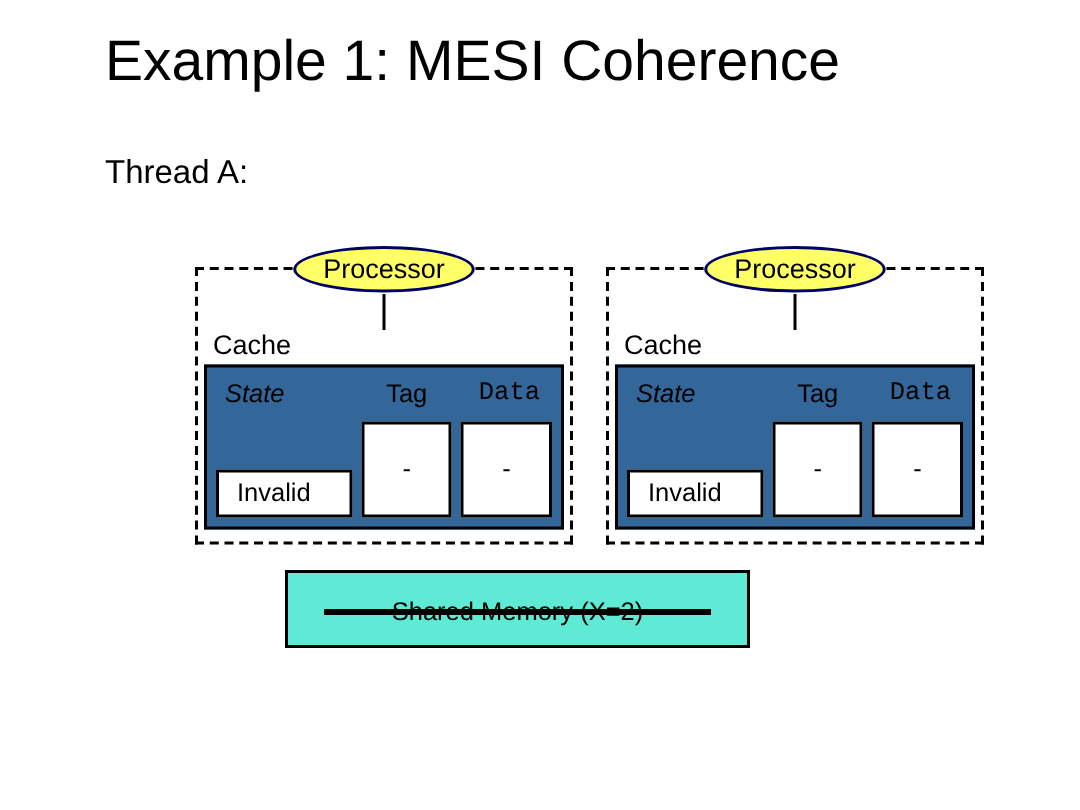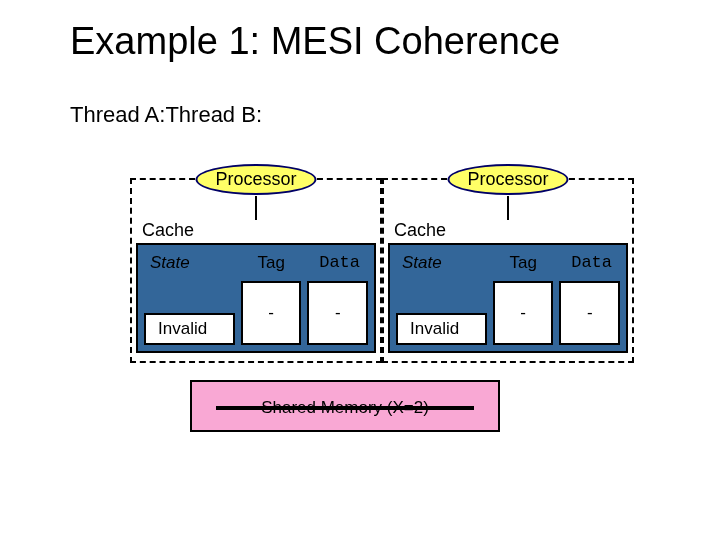--- a/index.html
+++ b/index.html
@@ -26,20 +26,21 @@
     display: flex;
   }
   .thread-label {
     font-size: 22px;
   }
   .cores {
     position: absolute;
     top: 178px;
     left: 130px;
     display: flex;
+    gap: 22px;
   }
   .core {
     width: 252px;
     border: 2px dashed #000;
     padding: 0 4px 8px 4px;
     position: relative;
     background: #fff;
   }
   .proc-wrap {
     height: 32px;
@@ -94,21 +95,21 @@
     align-items: center;
     justify-content: center;
   }
   .cache-table .cell.state { justify-content: flex-start; padding-left: 12px; margin-top: 32px; }
   .shared-mem-outer {
     position: absolute;
     top: 380px;
     left: 190px;
     width: 310px;
     height: 44px;
-    background: #f9a8d4;
+    background: #5eead4;
     border: 2px solid #000;
     padding: 24px;
   }
   .shared-mem-inner {
     width: 100%;
     height: 100%;
     border: 2px solid #000;
     background: #fff;
     display: flex;
     align-items: center;
@@ -117,21 +118,20 @@
     font-family: Arial, sans-serif;
   }
 </style>
 </head>
 <body>
 
 <div class="title">Example 1: MESI Coherence</div>
 
 <div class="threads-row">
   <div class="thread-label">Thread A:</div>
-  <div class="thread-label">Thread B:</div>
 </div>
 
 <div class="cores">
 
   <div class="core">
     <div class="proc-wrap">
       <div class="processor">Processor</div>
       <div class="connector"></div>
     </div>
     <div class="cache-label">Cache</div>

